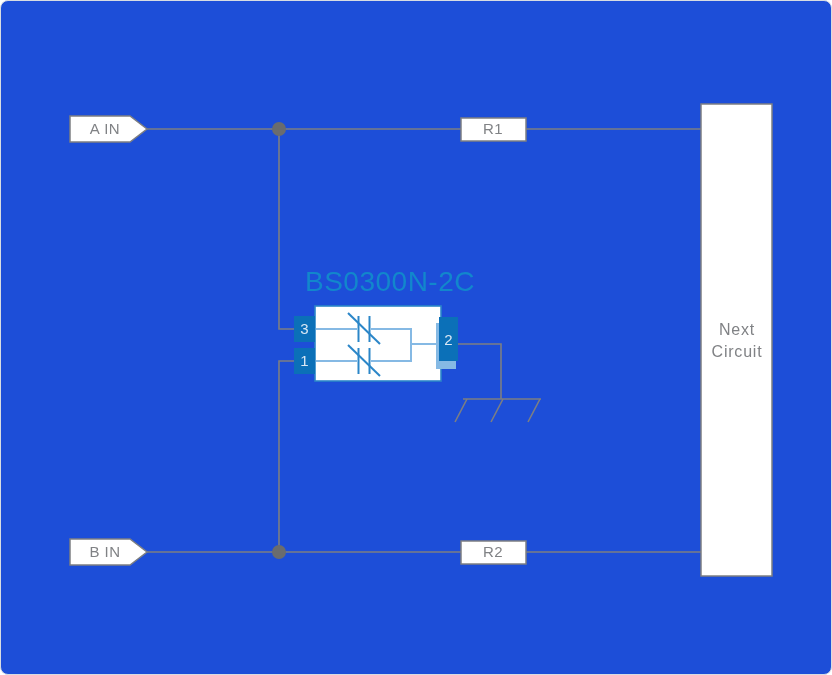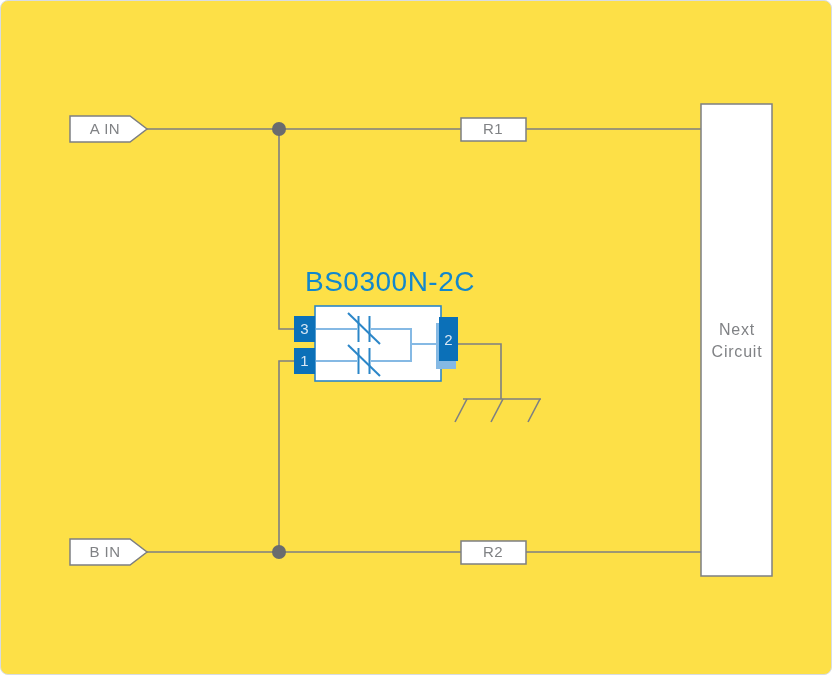--- a/index.html
+++ b/index.html
@@ -6,21 +6,21 @@
     margin: 0;
     padding: 0;
     background: #ffffff;
     font-family: "Liberation Sans", sans-serif;
   }
   .canvas {
     position: relative;
     width: 832px;
     height: 675px;
     box-sizing: border-box;
-    background: #fde047;
+    background: #1d4ed8;
     border: 1px solid var(--canvas_border, #d8dce2);
     border-radius: 8px;
     overflow: hidden;
   }
   svg { position: absolute; left: 0; top: 0; }
 
   .wire        { stroke: var(--wire_gray, #7d7f82); stroke-width: 1.6; fill: none; }
   .node        { fill: var(--dot_gray, #6a6c6e); stroke: none; }
   .outline-box { fill: #ffffff; stroke: var(--wire_gray, #7d7f82); stroke-width: 1.5; }
   .tag         { fill: #ffffff; stroke: var(--wire_gray, #7d7f82); stroke-width: 1.5; }

